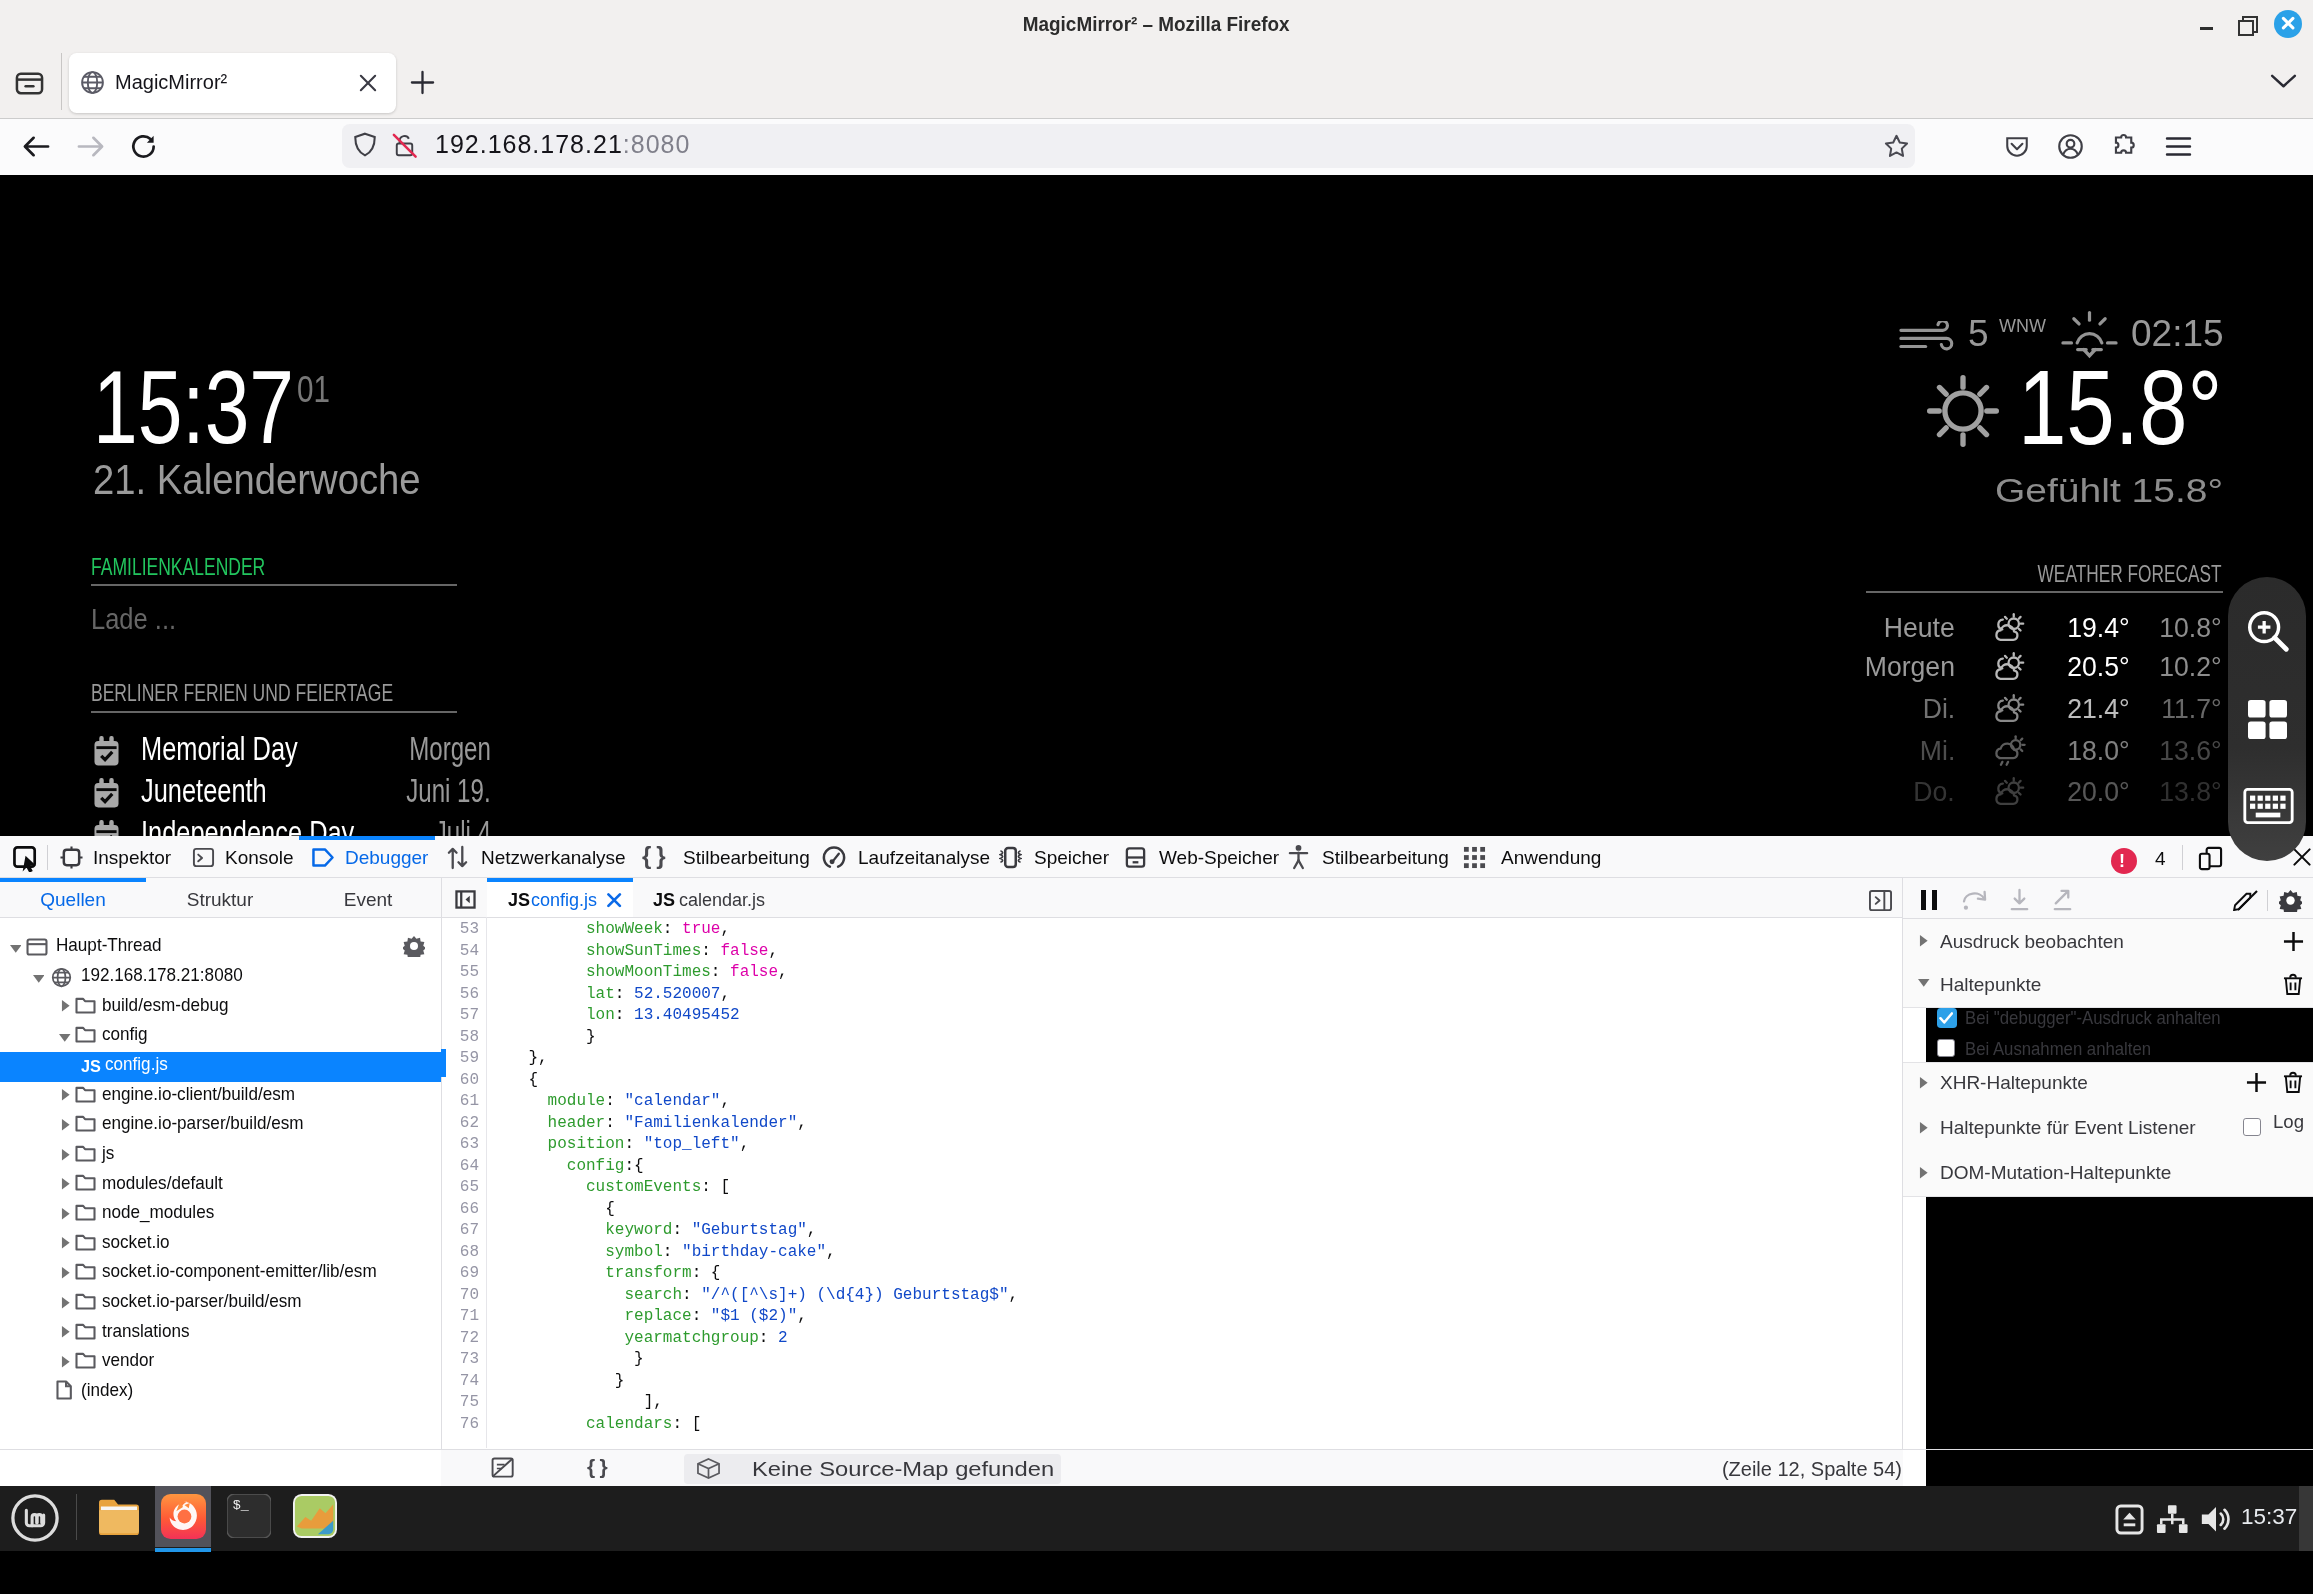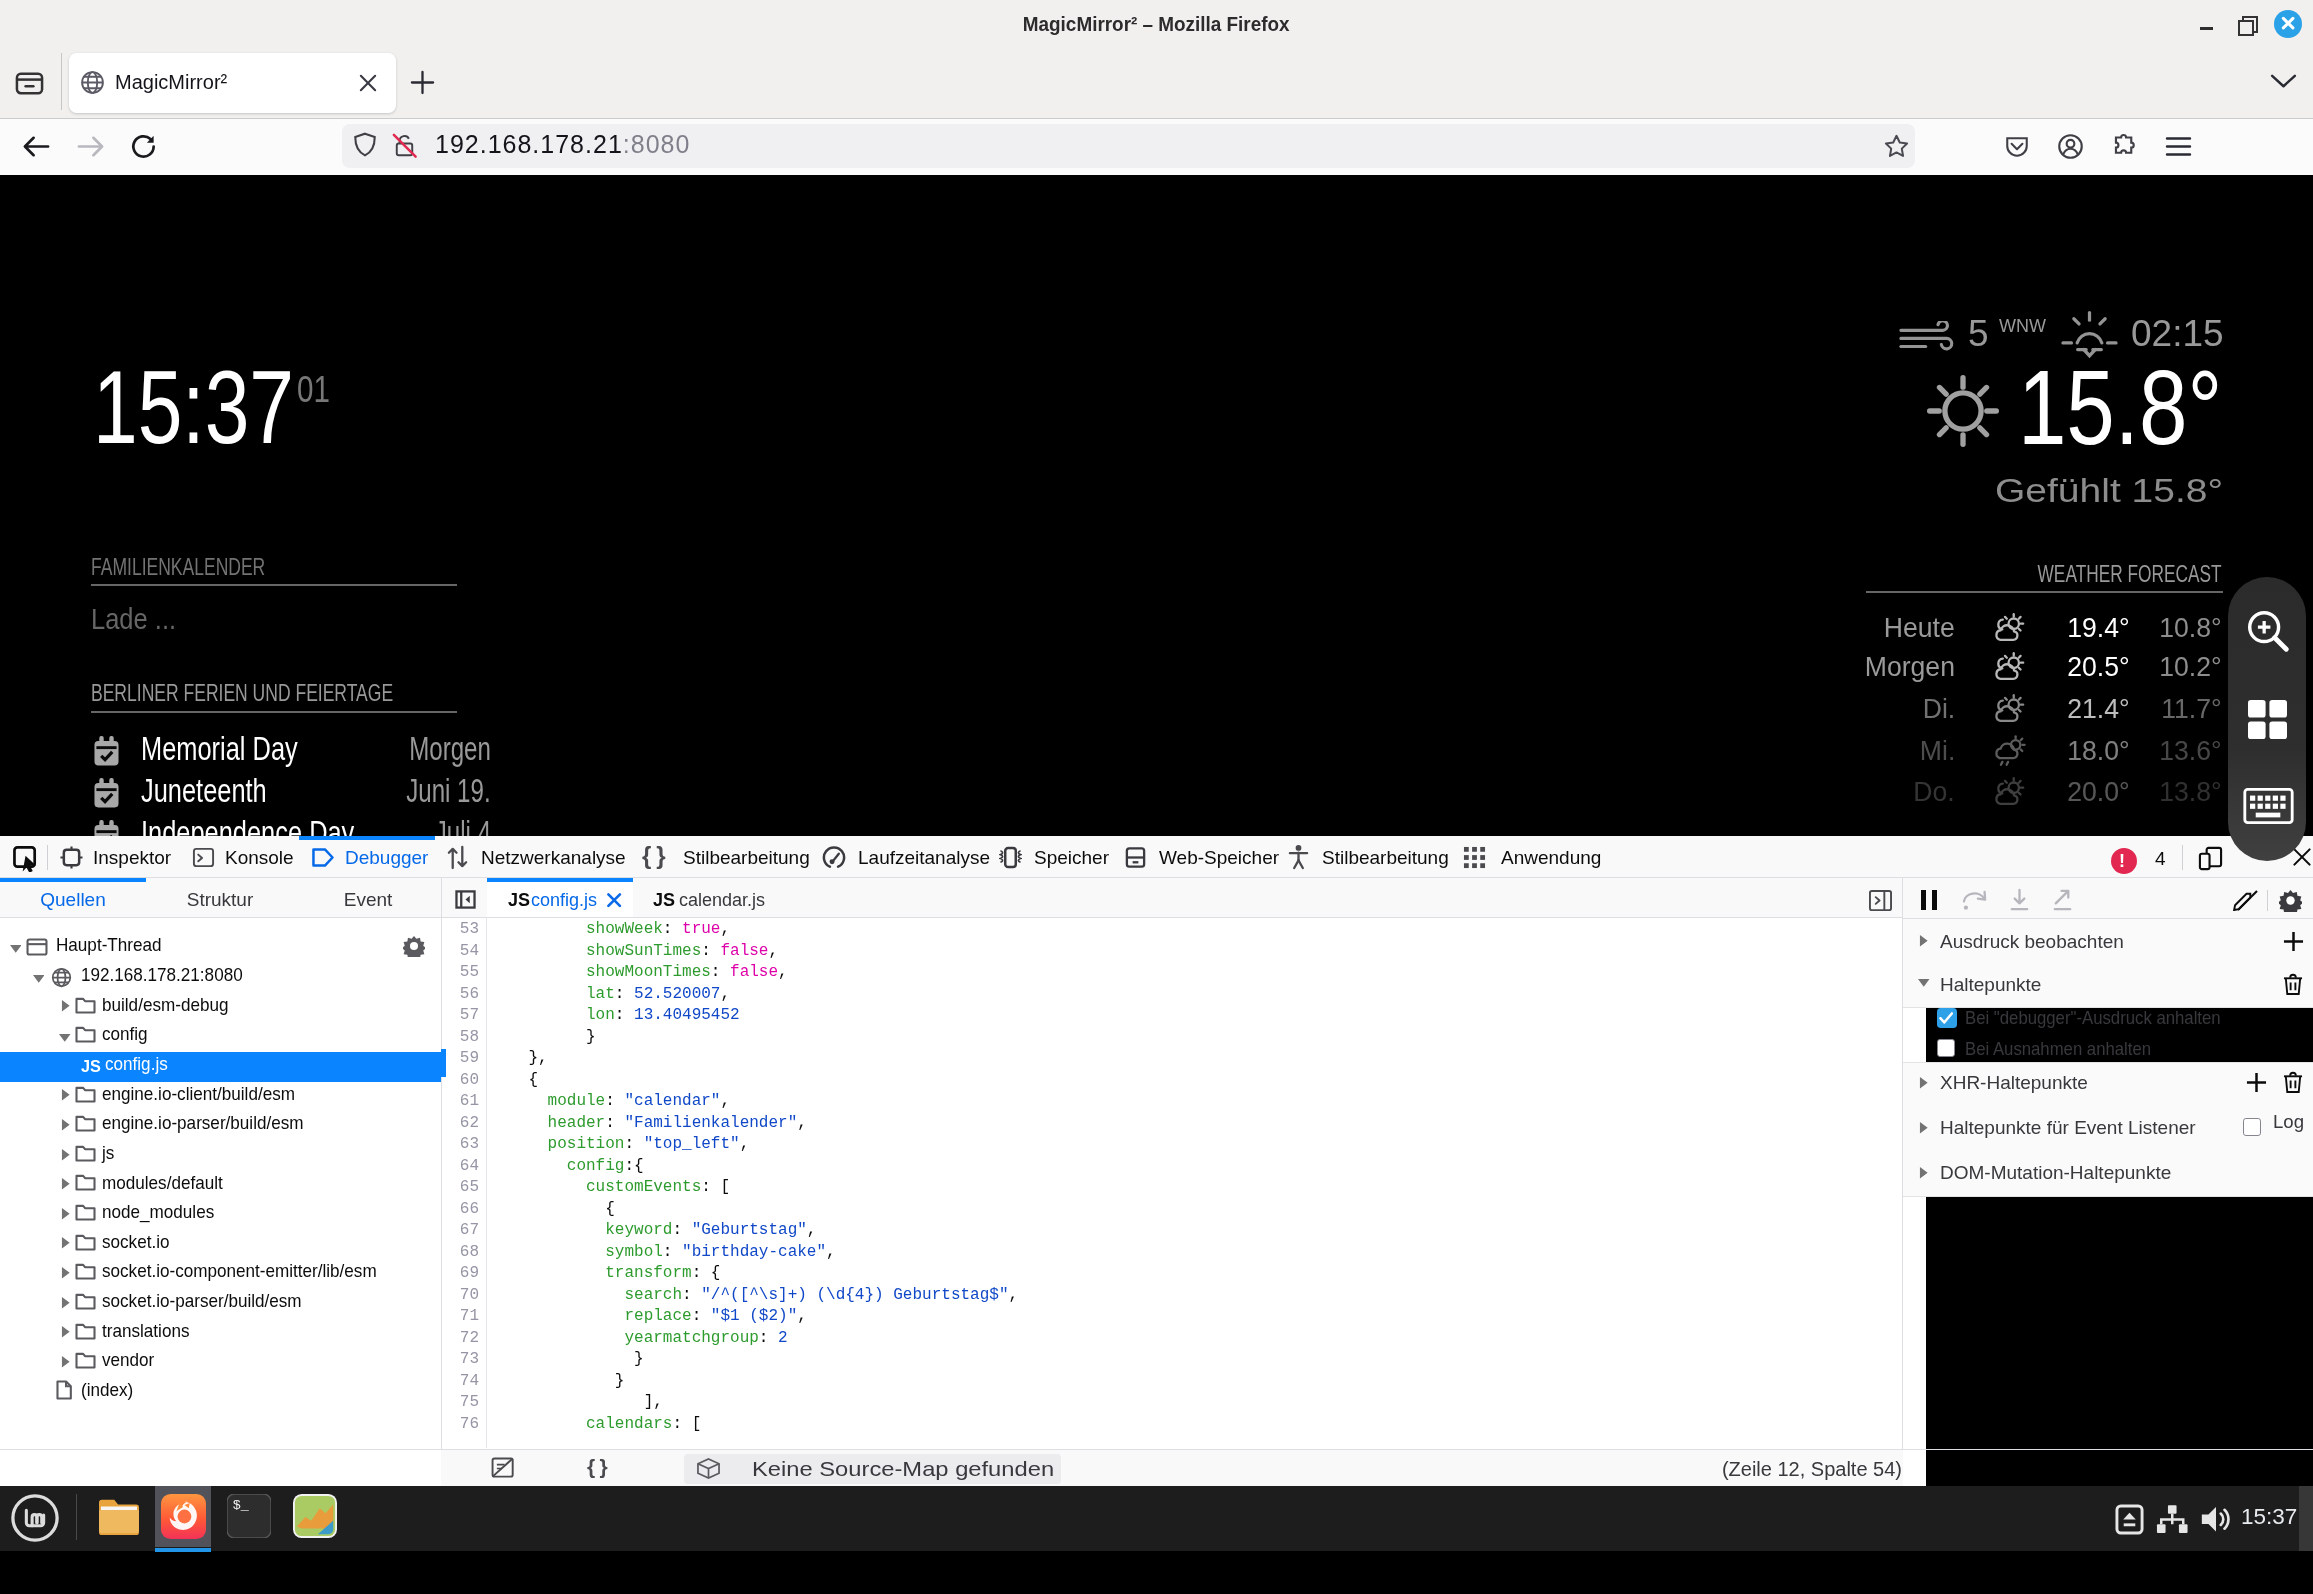--- a/index.html
+++ b/index.html
@@ -89,22 +89,23 @@
     <path d="M9 4 a2.2 2.2 0 0 1 4.4 0 h4.6 v4.6 a2.2 2.2 0 0 1 0 4.4 v4.6 h-4.6 a2.2 2.2 0 0 0 -4.4 0 H4.4 v-4.6 a2.2 2.2 0 0 0 0 -4.4 V4 z" fill="none" stroke="#3f3f46" stroke-width="1.9"></path>
   </svg>
 <svg class="abs" style="left:2165px;top:136px;" width="27" height="21" viewBox="0 0 28 22">
     <path d="M2 2.5 h24 M2 11 h24 M2 19.5 h24" stroke="#2a2a33" stroke-width="2.6" stroke-linecap="round"></path>
   </svg>
 
 <div class="abs" style="left:0;top:175px;width:2313px;height:661px;background:#000;overflow:hidden;">
 
   <div class="abs" style="left:93px;top:174px;font-size:103px;color:#fff;white-space:nowrap;"><span class="sx" style="transform:scaleX(0.78);">15:37</span></div>
   <div class="abs" style="left:297px;top:194px;font-size:37px;color:#777;"><span class="sx" style="transform:scaleX(0.80);">01</span></div>
-
-  <div class="abs" style="left:91px;top:378px;font-size:24px;color:#737373;white-space:nowrap;"><span class="sx" style="transform:scaleX(0.73);">FAMILIENKALENDER</span></div>
+  <div class="abs" style="left:93px;top:280px;font-size:43px;color:#9a9a9a;white-space:nowrap;"><span class="sx" style="transform:scaleX(0.89);">21. Kalenderwoche</span></div>
+
+  <div class="abs" style="left:91px;top:378px;font-size:24px;color:#22c55e;white-space:nowrap;"><span class="sx" style="transform:scaleX(0.73);">FAMILIENKALENDER</span></div>
   <div class="abs" style="left:91px;top:409px;width:366px;height:1.9px;background:#666;"></div>
   <div class="abs" style="left:91px;top:427px;font-size:30px;color:#666;"><span class="sx" style="transform:scaleX(0.85);">Lade ...</span></div>
 
   <div class="abs" style="left:91px;top:504px;font-size:24px;color:#999;white-space:nowrap;"><span class="sx" style="transform:scaleX(0.73);">BERLINER FERIEN UND FEIERTAGE</span></div>
   <div class="abs" style="left:91px;top:536px;width:366px;height:1.9px;background:#666;"></div>
 
   <svg class="abs" style="left:94px;top:561px;" width="25" height="30" viewBox="0 0 26 31">
       <g fill="#a8a8a8">
         <rect x="0.5" y="5" width="25" height="25.5" rx="4"></rect>
         <rect x="5.5" y="0" width="4.6" height="9" rx="2"></rect>

